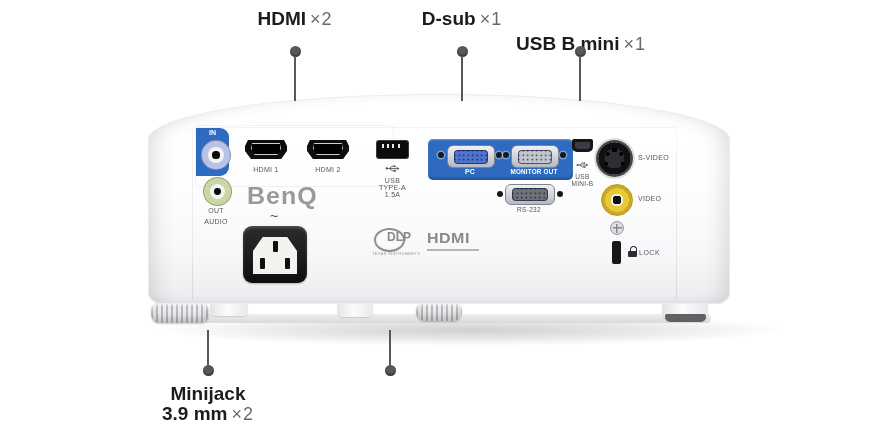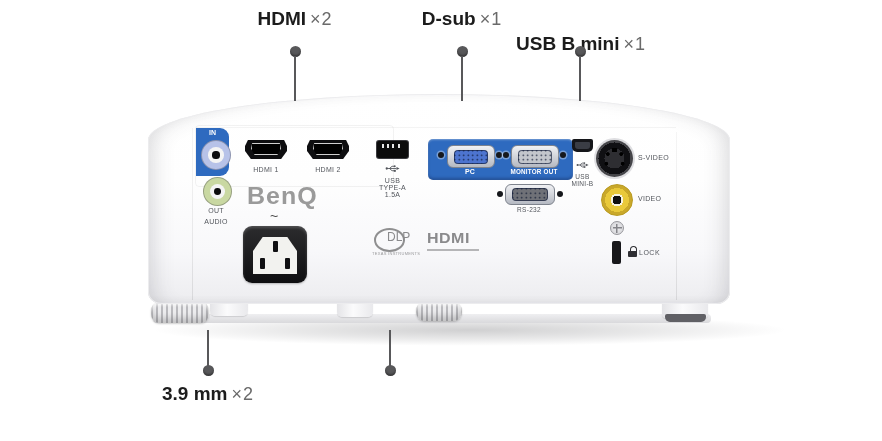--- a/index.html
+++ b/index.html
@@ -96,21 +96,21 @@
 
   .powerinlet{position:absolute;left:243px;top:226px;width:64px;height:57px;border-radius:9px;z-index:5;
     background:linear-gradient(180deg,#2c2c2e,#0e0e10);box-shadow:inset 0 2px 3px rgba(255,255,255,.18),0 1px 2px rgba(0,0,0,.25);}
   .powerinlet .c14{position:absolute;left:10px;top:11px;width:44px;height:37px;background:#f2f2ef;
     clip-path:polygon(22% 0,78% 0,100% 38%,100% 100%,0 100%,0 38%);}
   .pslot{position:absolute;width:5px;height:11px;background:#101012;border-radius:1px;}
 
   .benq-logo{position:absolute;left:247px;top:181px;font-size:25px;font-weight:bold;z-index:5;
     color:var(--logo-gray);letter-spacing:1px;transform:scaleY(.95);}
   .dlp-ellipse{position:absolute;left:374px;top:228px;width:27px;height:20px;border:2px solid #8f8f90;border-radius:50%;z-index:5;}
-  .dlp-text{position:absolute;left:387px;top:230px;font-size:12px;font-weight:normal;color:#8a8a8c;z-index:5;}
+  .dlp-text{position:absolute;left:387px;top:230px;font-size:12px;font-weight:bold;color:#8a8a8c;z-index:5;}
   .dlp-sub{position:absolute;left:372px;top:251px;font-size:4px;color:#9a9a9c;letter-spacing:.3px;white-space:nowrap;z-index:5;}
   .hdmi-logo{position:absolute;left:427px;top:230px;font-size:16px;font-weight:bold;color:#8a8a8c;
     letter-spacing:.5px;transform:scaleY(.9);z-index:5;}
   .hdmi-tagline{position:absolute;left:427px;top:249px;width:52px;height:2px;background:#b5b5b7;z-index:5;}
 
   .intab{position:absolute;left:196px;top:128px;width:33px;height:48px;background:var(--panel-blue);
     border-radius:0 9px 9px 0;z-index:4;}
   .in-lbl{position:absolute;left:196px;top:129px;width:33px;text-align:center;color:#fff;
     font-size:7px;font-weight:bold;z-index:5;}
   .tilde{position:absolute;left:262px;top:208px;width:24px;text-align:center;font-size:14px;color:#4a4a4a;z-index:5;}
@@ -257,19 +257,20 @@
   </div>
   <div class="dlp-ellipse"></div>
   <div class="dlp-text">DLP</div>
   <div class="dlp-sub">TEXAS INSTRUMENTS</div>
   <div class="hdmi-logo">HDMI</div>
   <div class="hdmi-tagline"></div>
 
   <div class="leader-line" style="left:207px;top:330px;height:37px;"></div>
   <div class="leader-dot" style="left:203px;top:365px;"></div>
   <div class="callout-label" style="left:208px;top:384px;text-align:center;line-height:20px;">
+    <div>Minijack</div>
     <div><span>3.9 mm</span><span class="callout-count">×2</span></div>
   </div>
 
   <div class="leader-line" style="left:389px;top:330px;height:37px;"></div>
   <div class="leader-dot" style="left:385px;top:365px;"></div>
 
 </div>
 
 </body></html>

